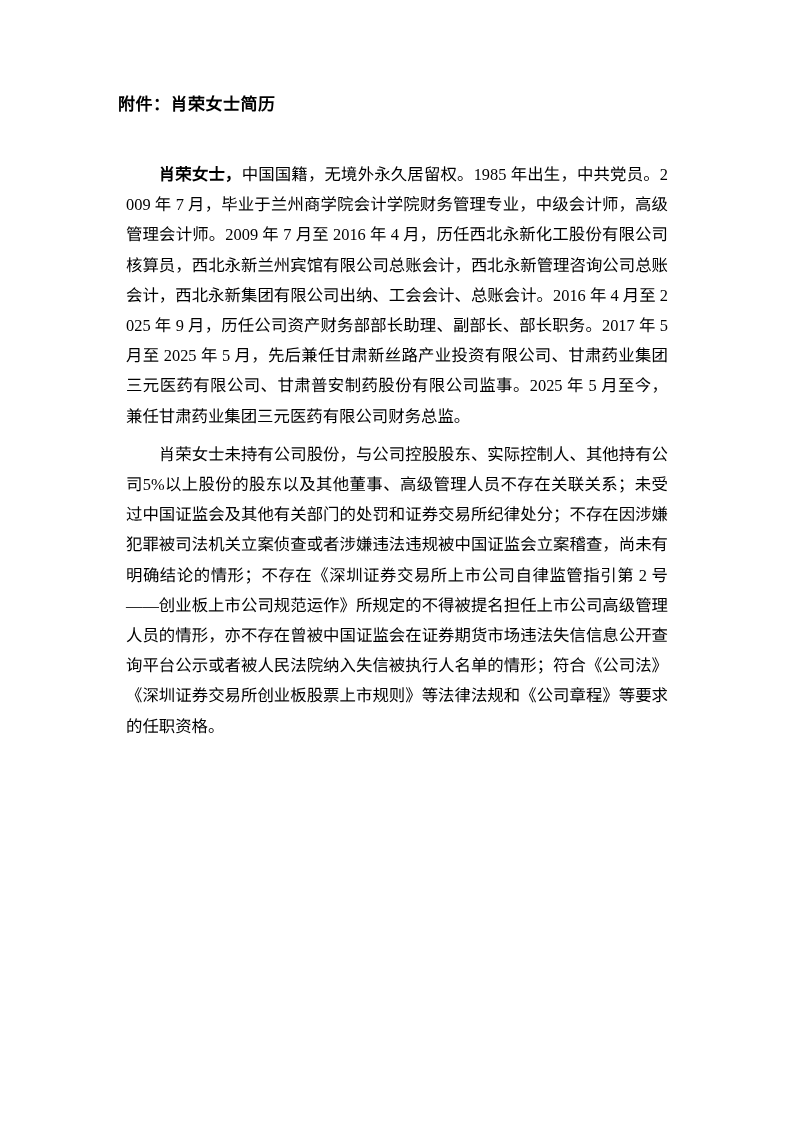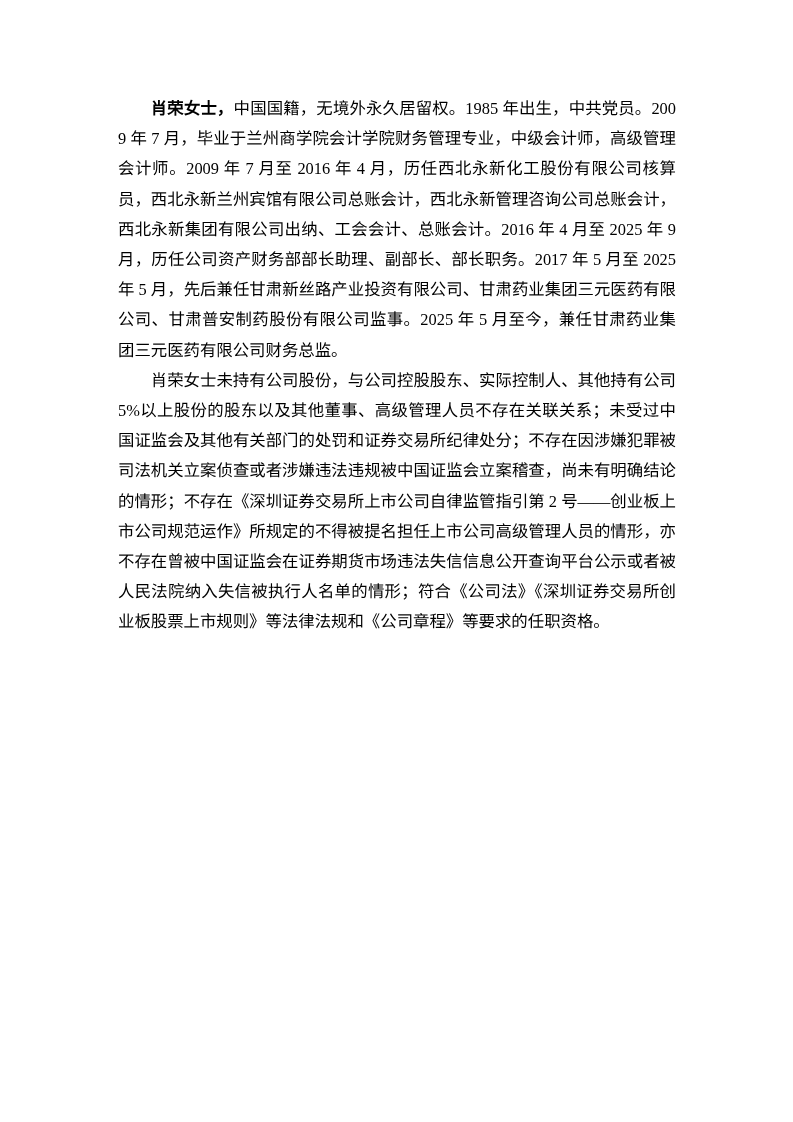--- a/index.html
+++ b/index.html
@@ -25,28 +25,29 @@
     margin: 0 0 44px 0;
     letter-spacing: 0.5px;
   }
   .para {
     font-family: "Liberation Serif", "DejaVu Serif", serif;
     font-size: 16.4px;
     line-height: 30.2px;
     text-align: justify;
     text-justify: inter-ideograph;
     text-indent: 2em;
-    margin: 0;
+    margin: 8px;
     word-break: break-all;
   }
   .para .lead {
     font-weight: bold;
   }
 </style>
 </head>
 <body>
 
 <div class="page">
+  <h1 class="doc-title">附件：肖荣女士简历</h1>
 
   <p class="para"><span class="lead">肖荣女士，</span><span>中国国籍，无境外永久居留权。1985 年出生，中共党员。2009 年 7 月，毕业于兰州商学院会计学院财务管理专业，中级会计师，高级管理会计师。2009 年 7 月至 2016 年 4 月，历任西北永新化工股份有限公司核算员，西北永新兰州宾馆有限公司总账会计，西北永新管理咨询公司总账会计，西北永新集团有限公司出纳、工会会计、总账会计。2016 年 4 月至 2025 年 9 月，历任公司资产财务部部长助理、副部长、部长职务。2017 年 5 月至 2025 年 5 月，先后兼任甘肃新丝路产业投资有限公司、甘肃药业集团三元医药有限公司、甘肃普安制药股份有限公司监事。2025 年 5 月至今，兼任甘肃药业集团三元医药有限公司财务总监。</span></p>
 
   <p class="para"><span>肖荣女士未持有公司股份，与公司控股股东、实际控制人、其他持有公司5%以上股份的股东以及其他董事、高级管理人员不存在关联关系；未受过中国证监会及其他有关部门的处罚和证券交易所纪律处分；不存在因涉嫌犯罪被司法机关立案侦查或者涉嫌违法违规被中国证监会立案稽查，尚未有明确结论的情形；不存在《深圳证券交易所上市公司自律监管指引第 2 号——创业板上市公司规范运作》所规定的不得被提名担任上市公司高级管理人员的情形，亦不存在曾被中国证监会在证券期货市场违法失信信息公开查询平台公示或者被人民法院纳入失信被执行人名单的情形；符合《公司法》《深圳证券交易所创业板股票上市规则》等法律法规和《公司章程》等要求的任职资格。</span></p>
 </div>
 
 </body></html>

